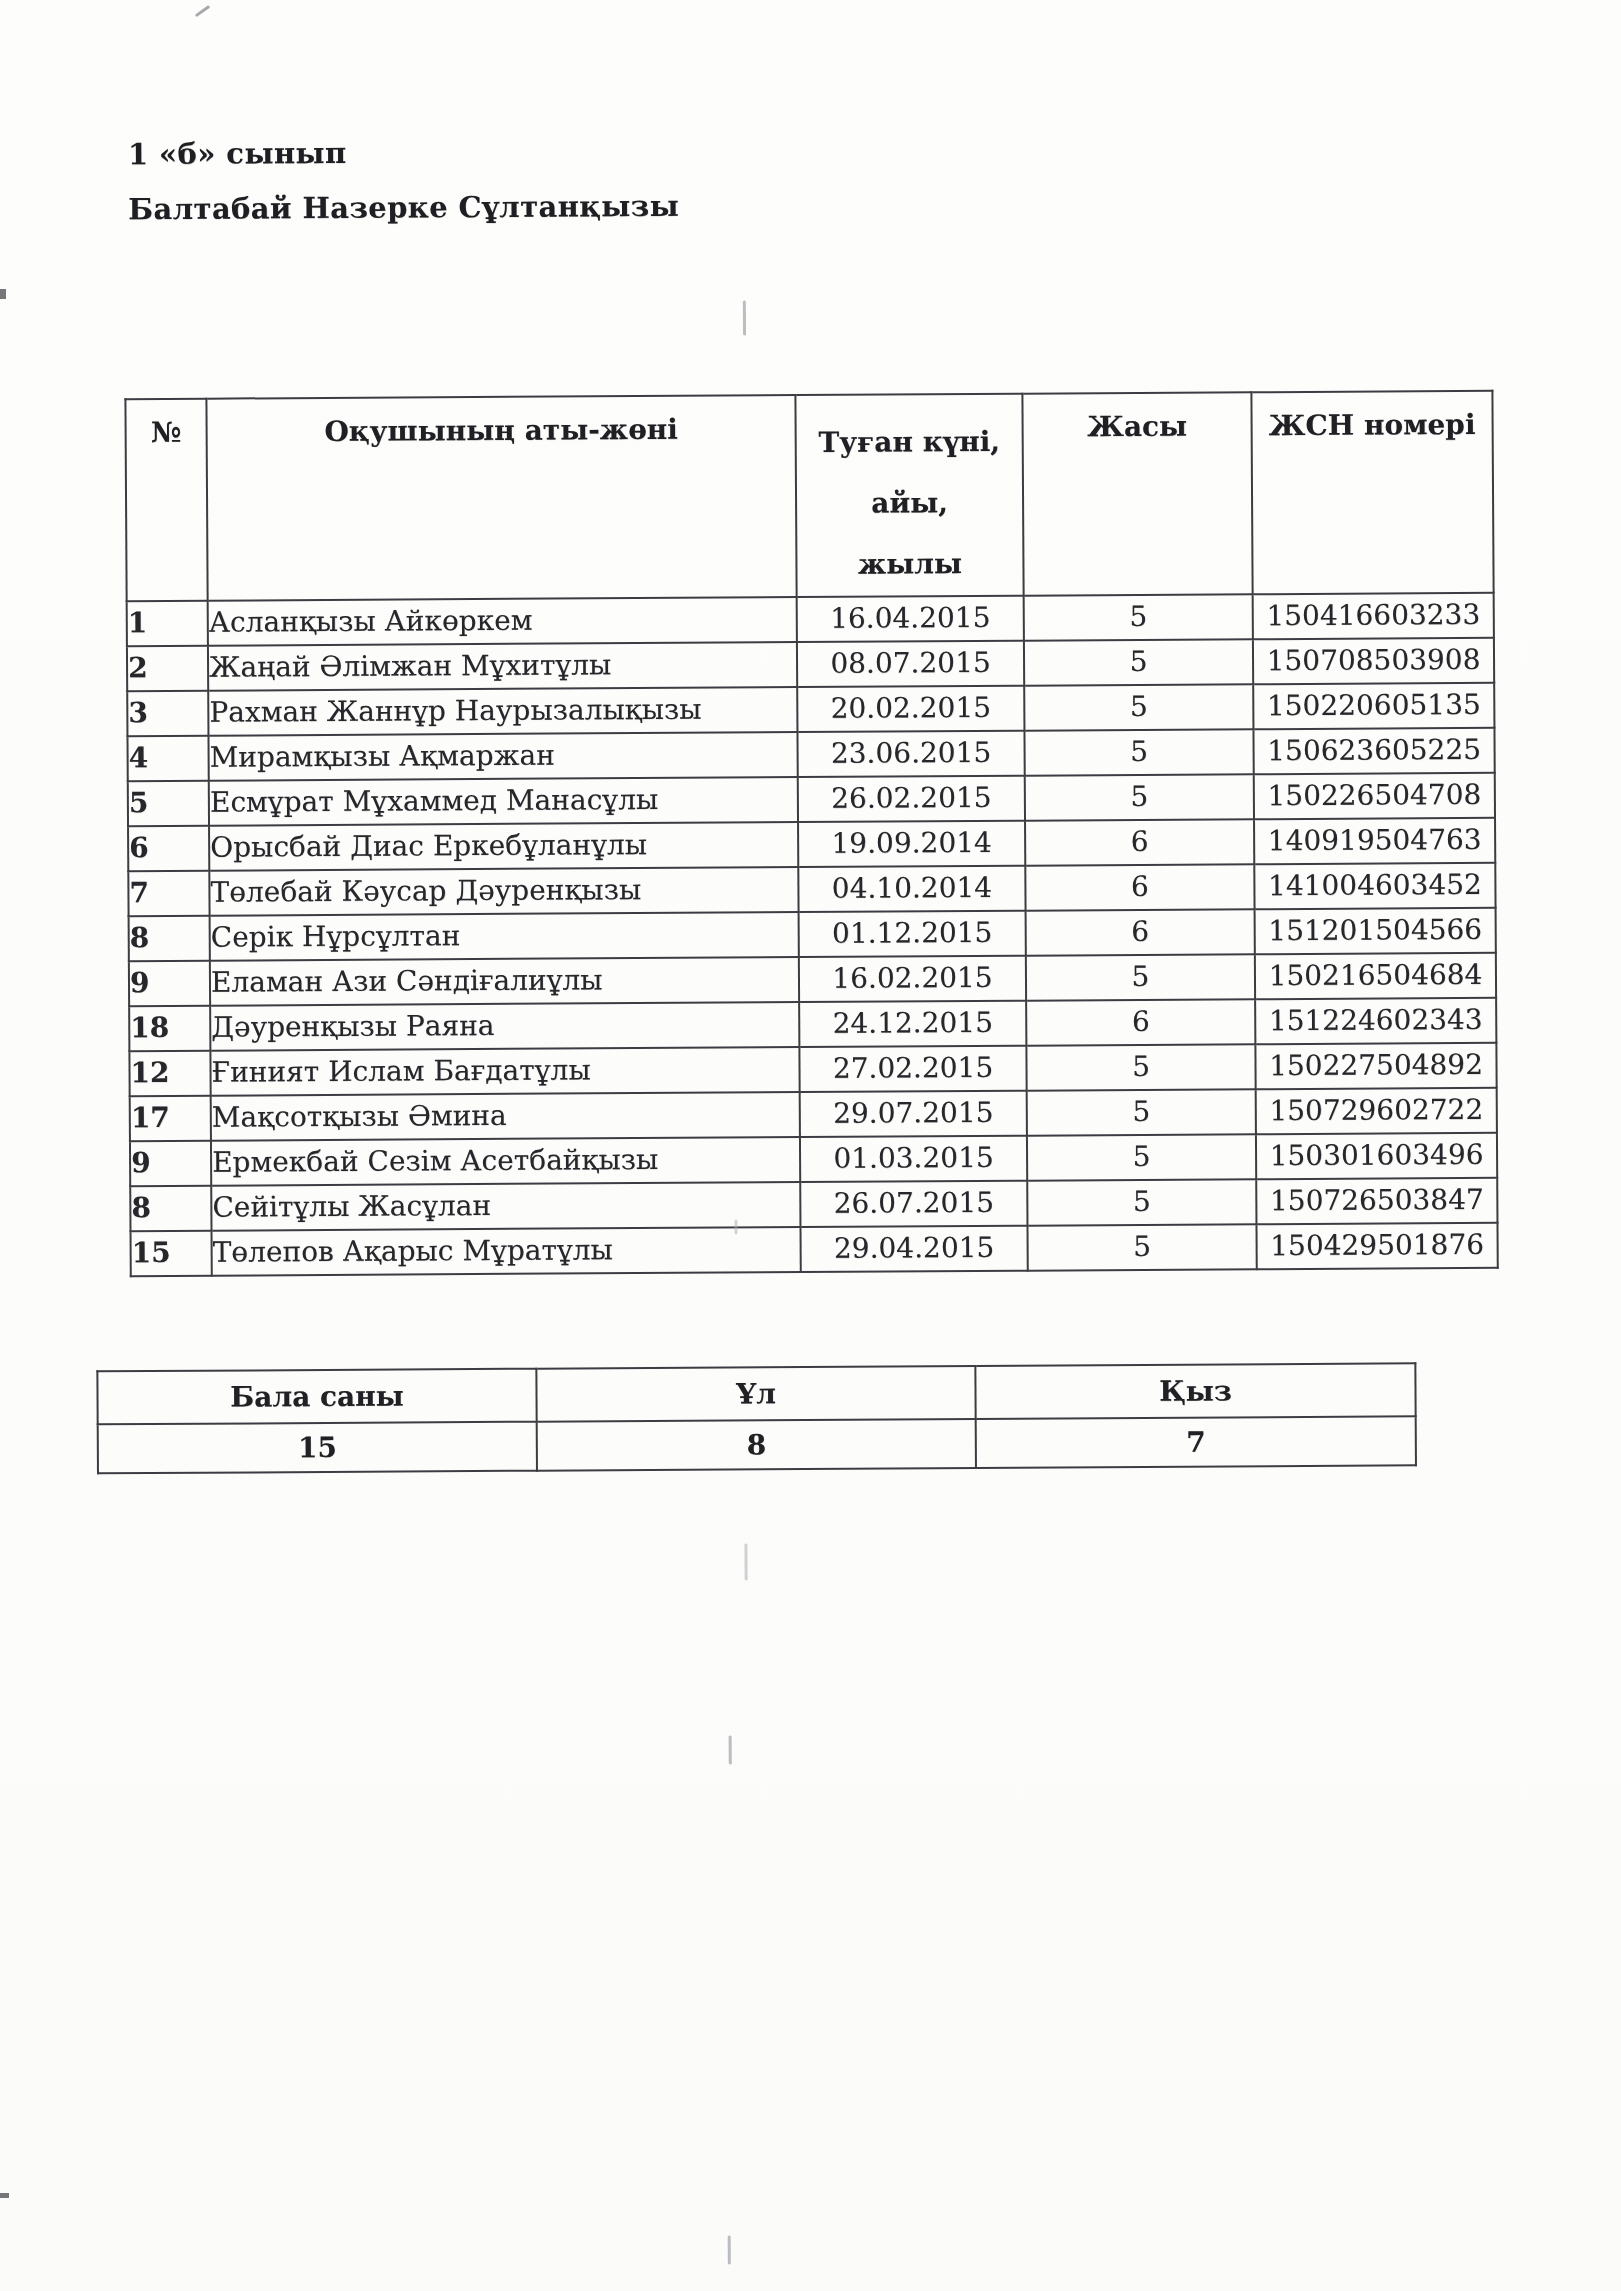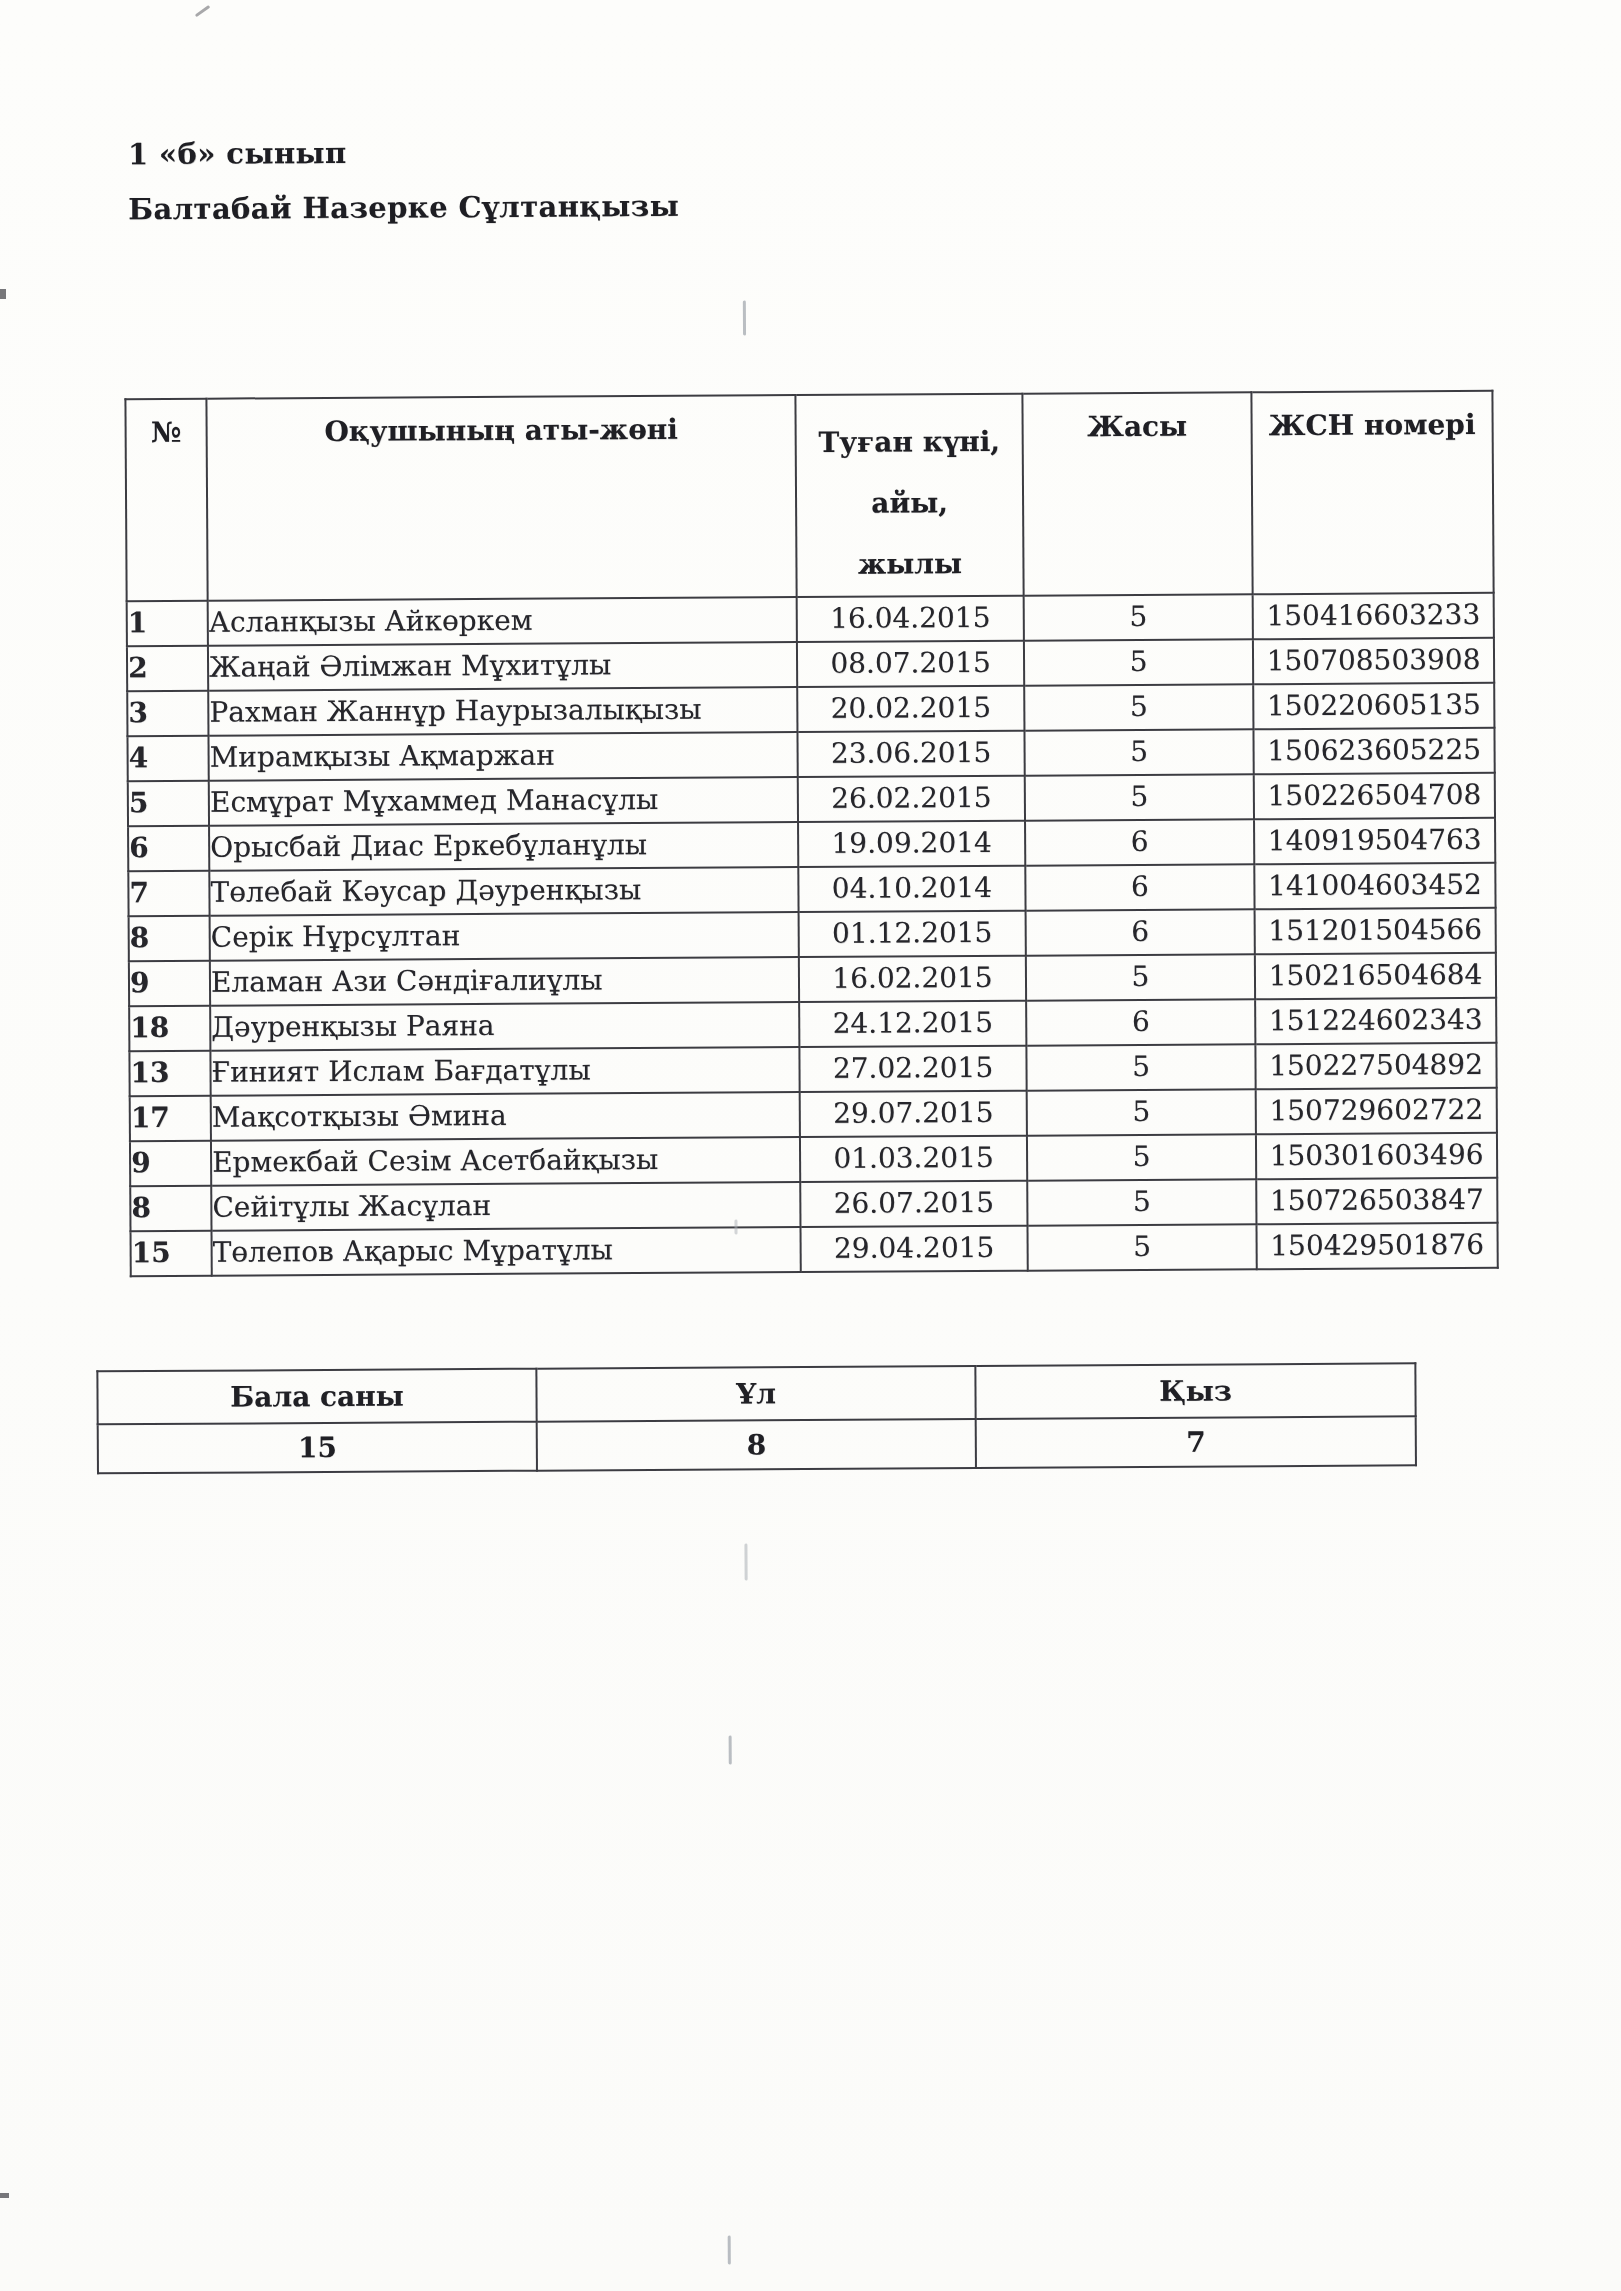--- a/index.html
+++ b/index.html
@@ -205,21 +205,21 @@
         <td class="c-iin">150216504684</td>
       </tr>
           <tr>
         <td class="c-no">18</td>
         <td class="c-name">Дәуренқызы Раяна</td>
         <td class="c-dob">24.12.2015</td>
         <td class="c-age">6</td>
         <td class="c-iin">151224602343</td>
       </tr>
           <tr>
-        <td class="c-no">13</td>
+        <td class="c-no">12</td>
         <td class="c-name">Ғиният Ислам Бағдатұлы</td>
         <td class="c-dob">27.02.2015</td>
         <td class="c-age">5</td>
         <td class="c-iin">150227504892</td>
       </tr>
           <tr>
         <td class="c-no">17</td>
         <td class="c-name">Мақсотқызы Әмина</td>
         <td class="c-dob">29.07.2015</td>
         <td class="c-age">5</td>

